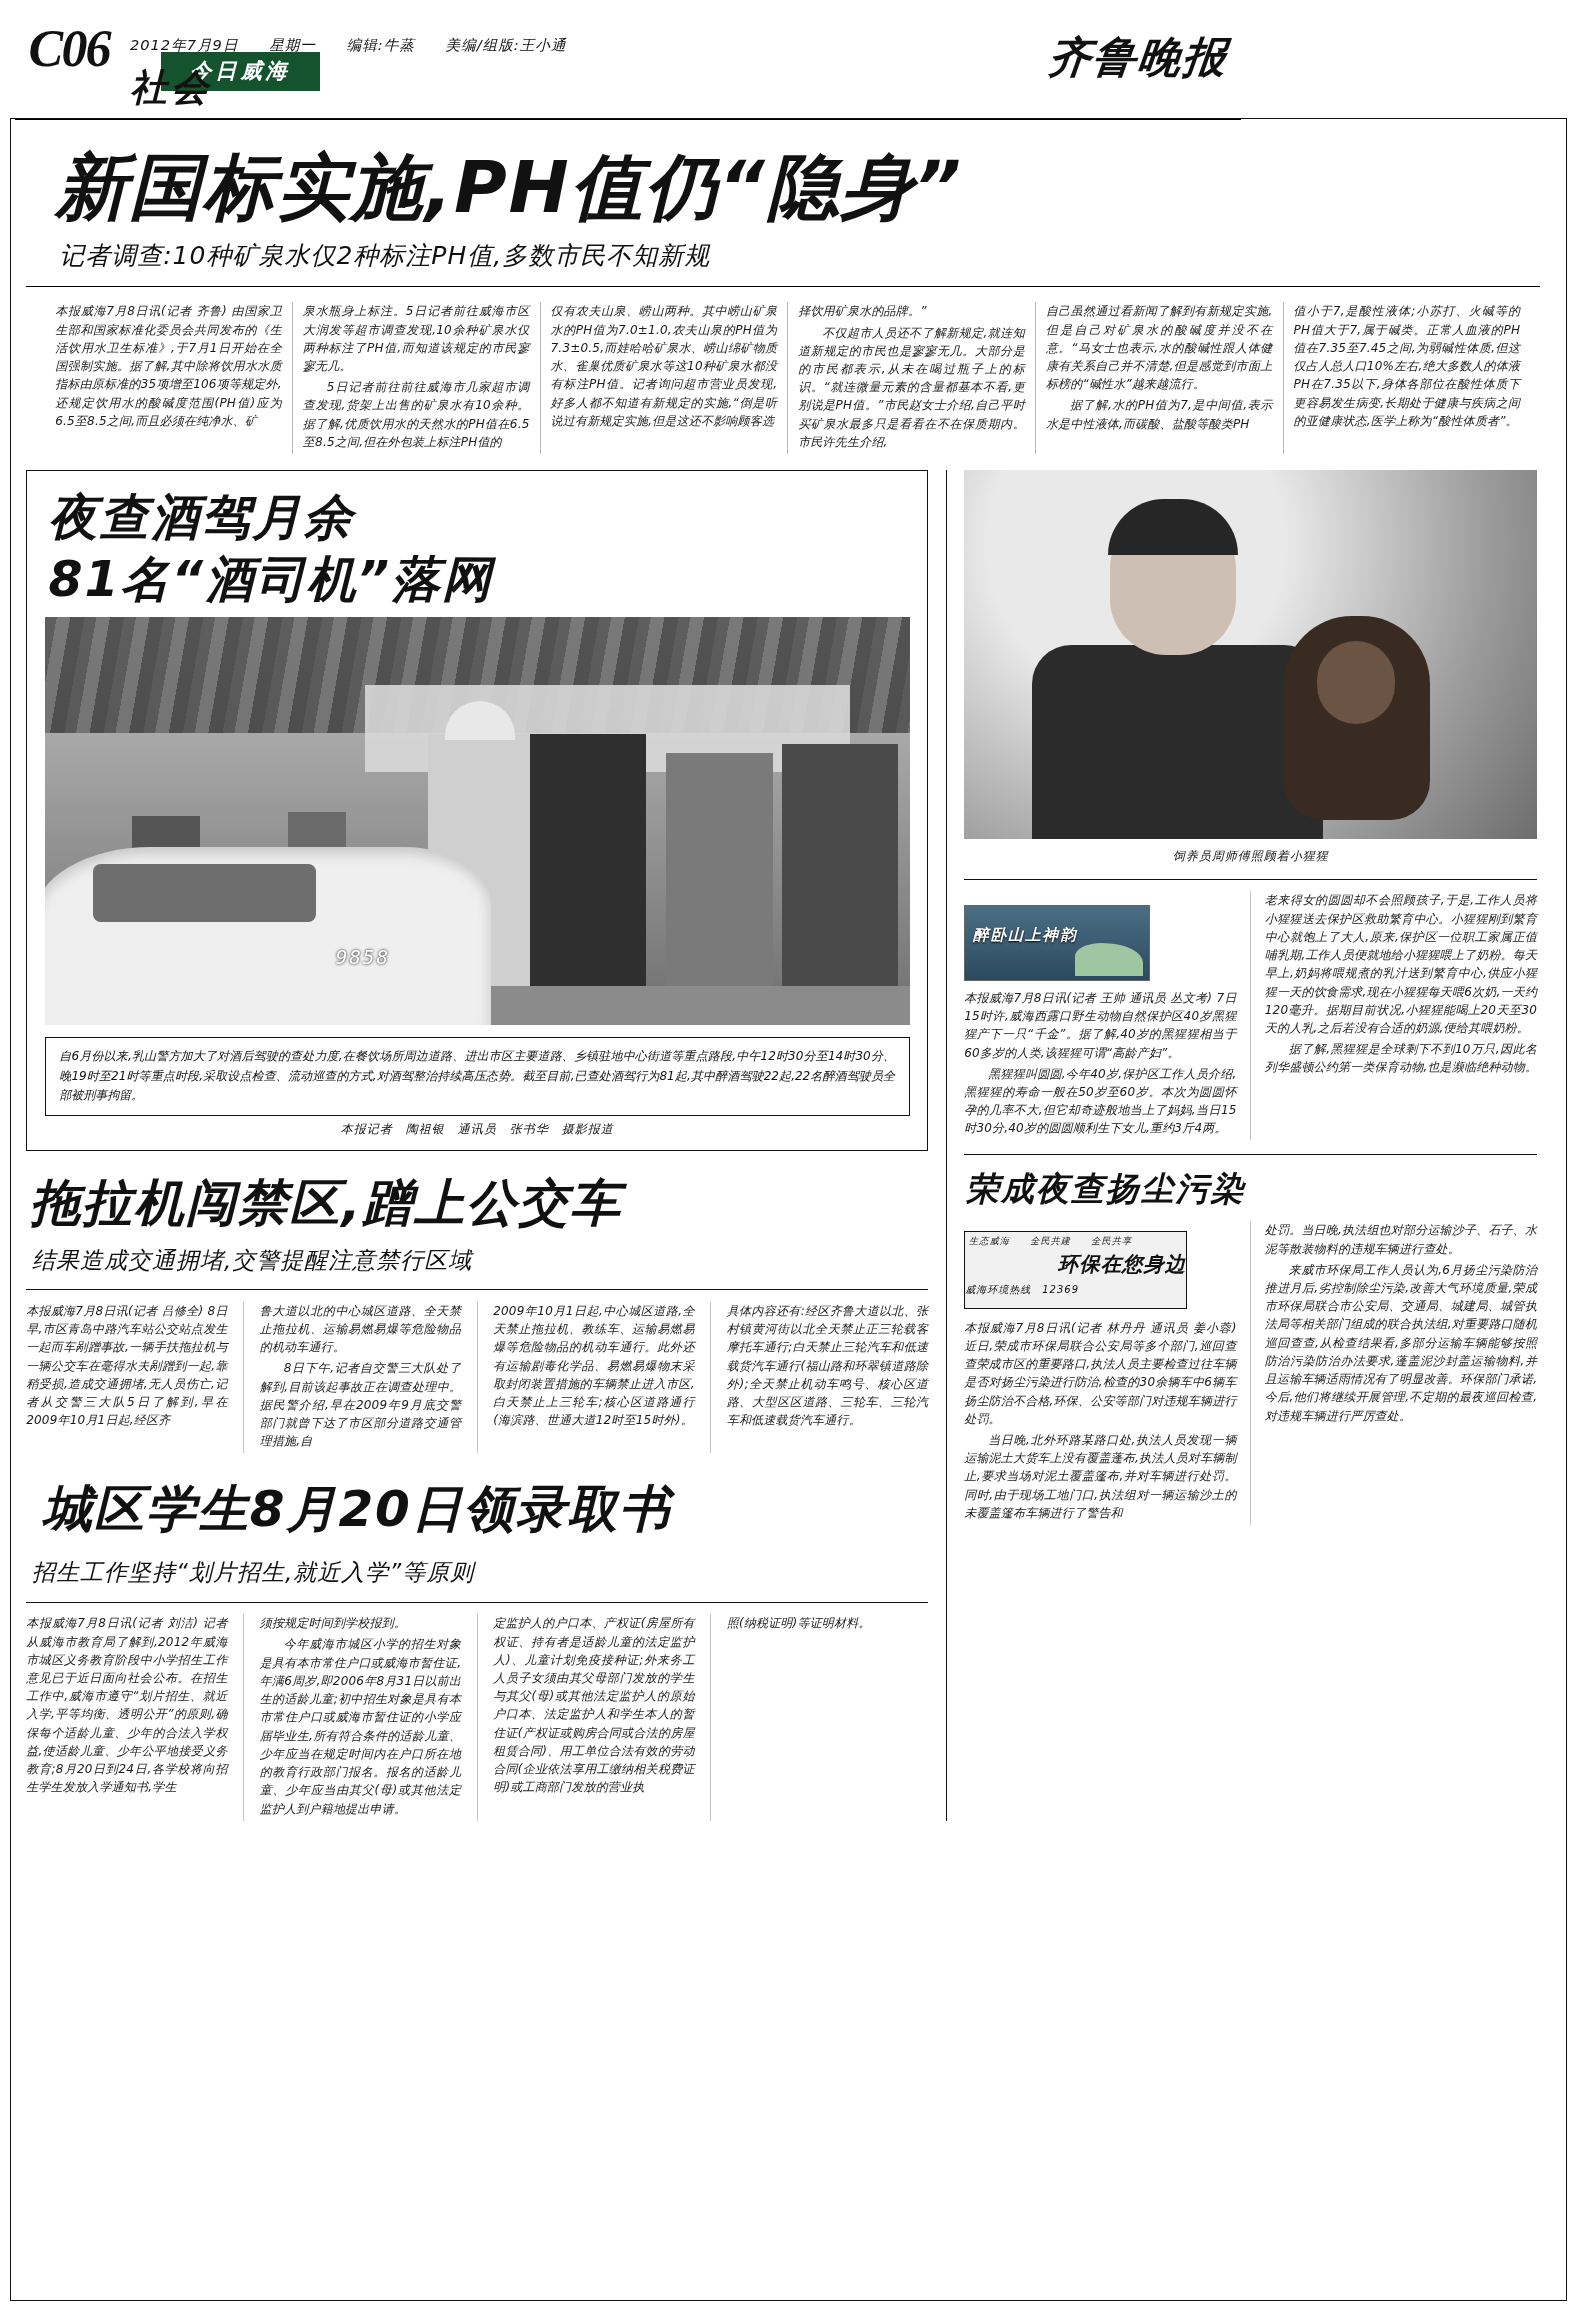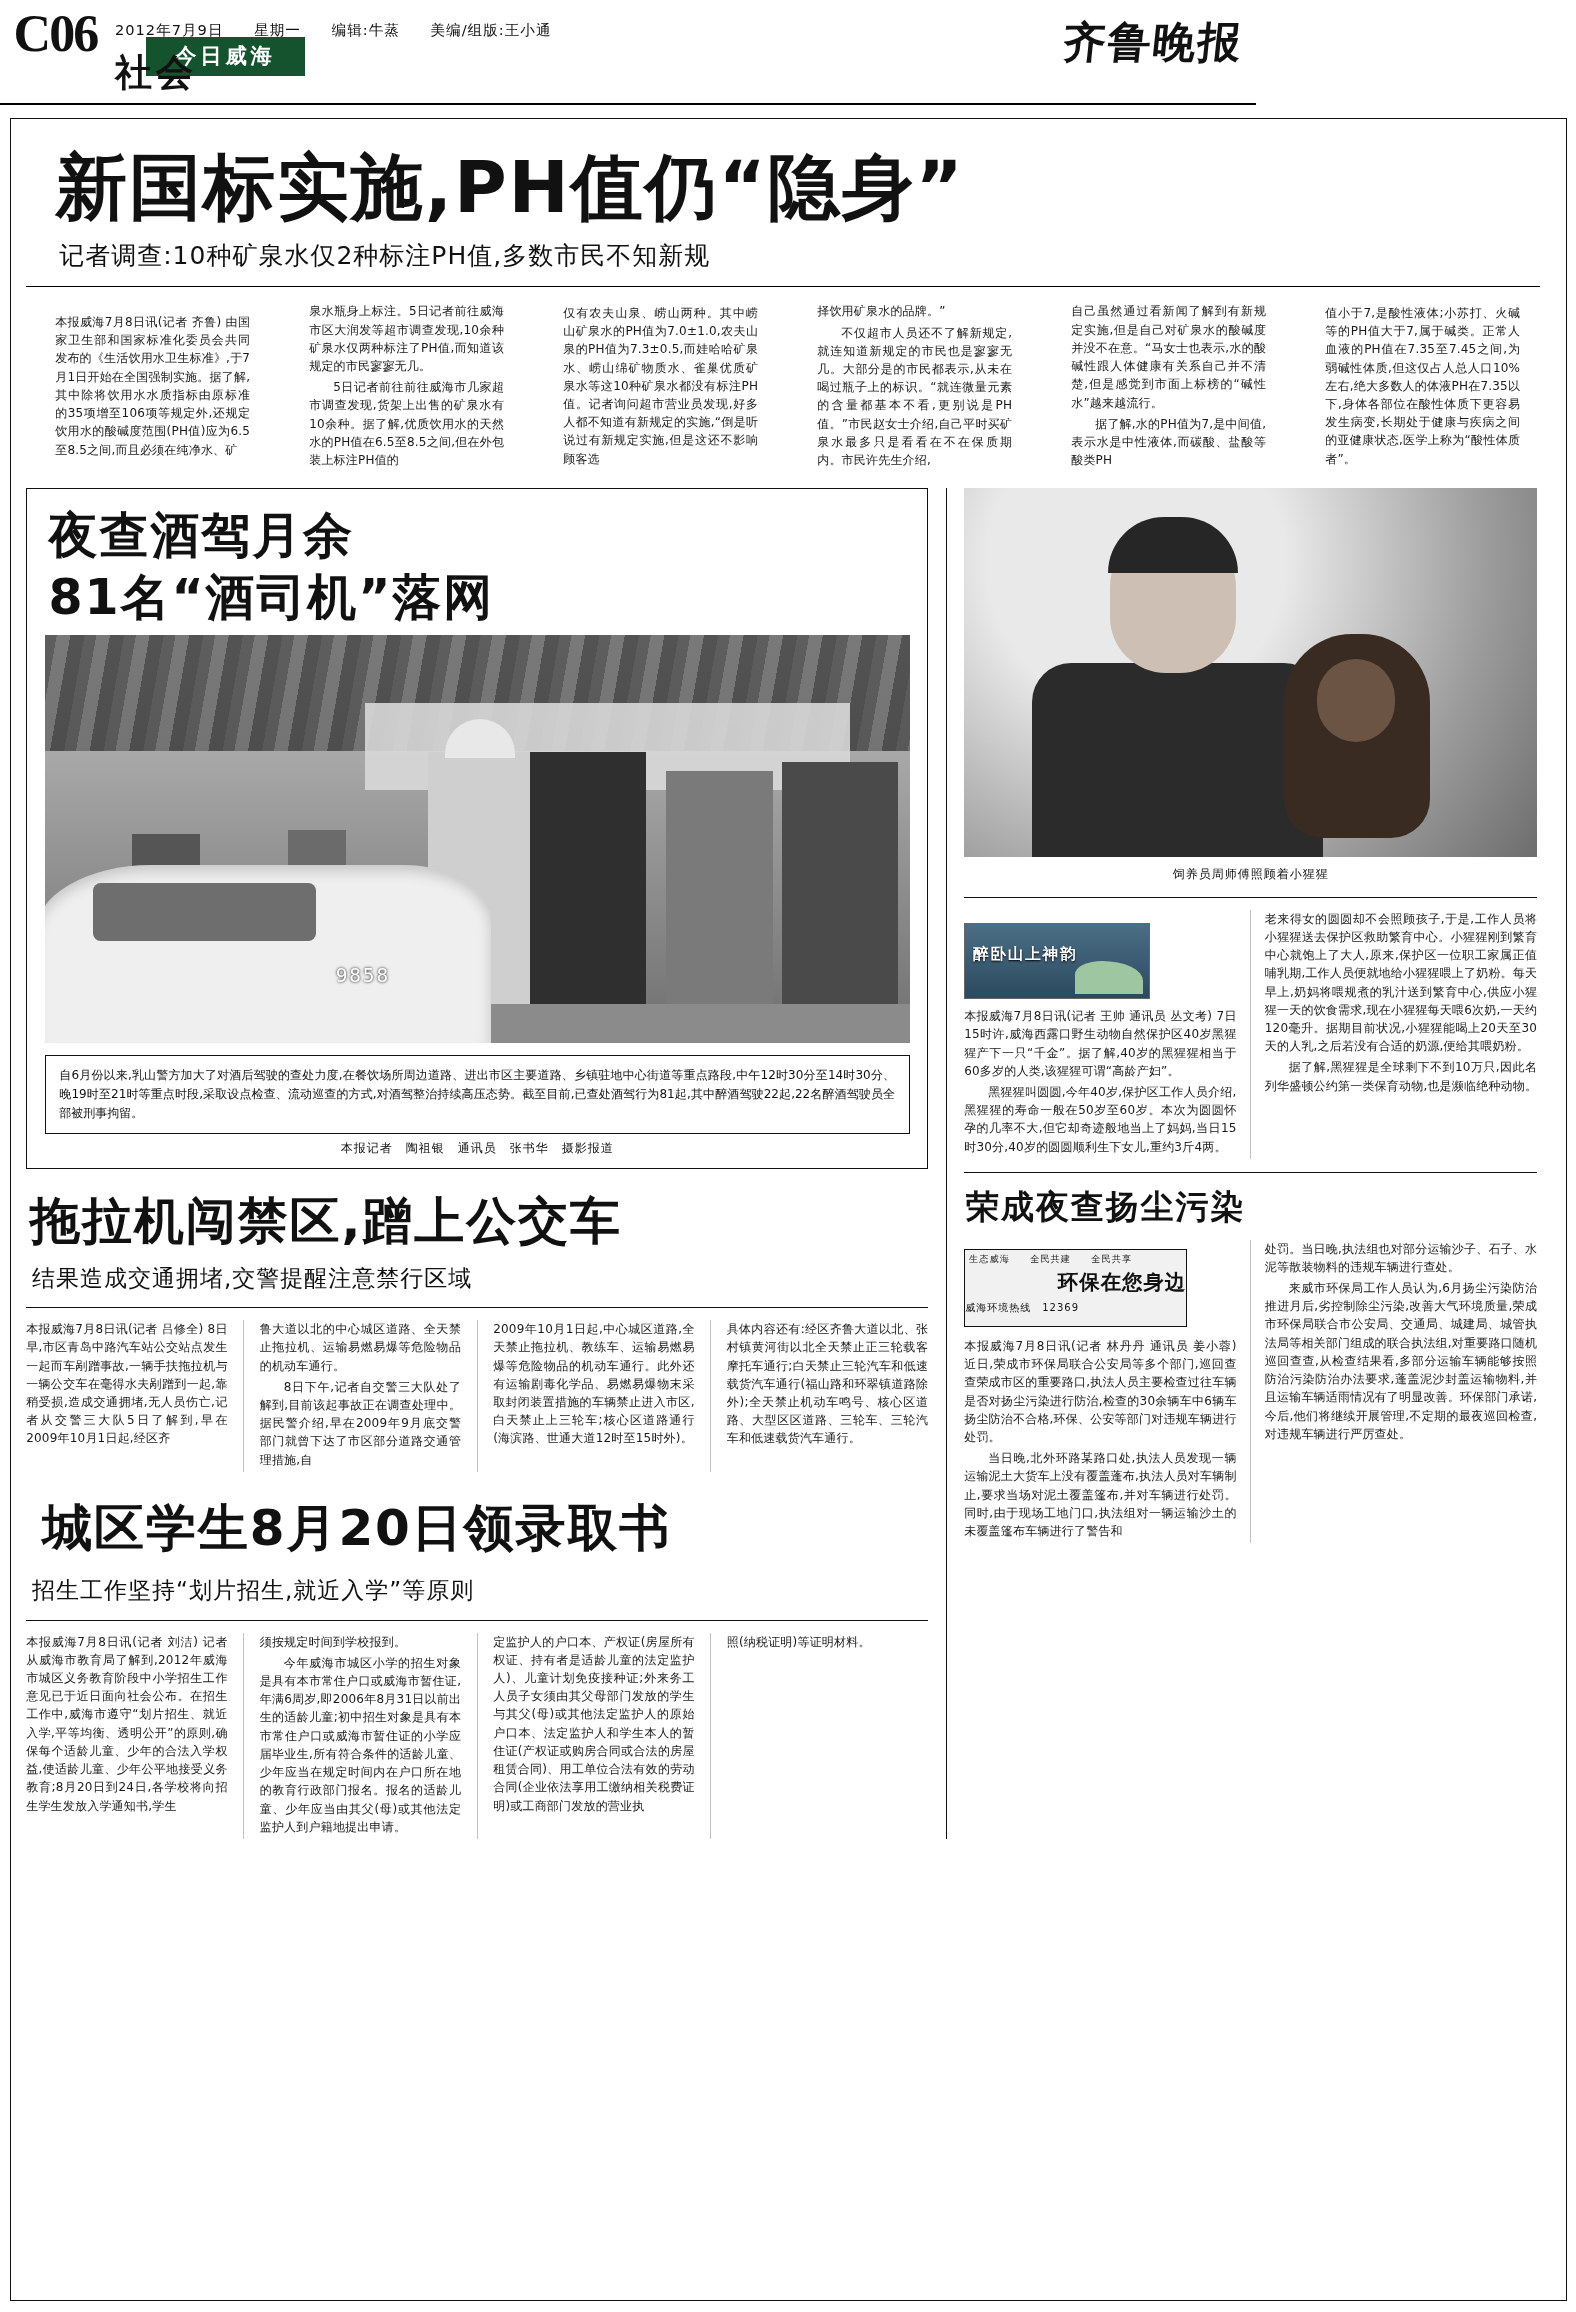--- a/index.html
+++ b/index.html
@@ -7,21 +7,22 @@
     width:1577px; height:2312px;
     font-family:"DejaVu Sans", sans-serif;
     color:#111;
     position:relative;
     overflow:hidden;
   }
   .page {
     position:relative;
     width:1256px; height:2312px;
     box-sizing:border-box;
-    padding:0;
+    padding:15px;
+    font-style:italic;
   }
 
   
   .masthead {
     position:relative;
     height:105px;
     border-bottom:2.9px solid #000;
     box-sizing:border-box;
   }
   .pagenum {
@@ -97,24 +98,23 @@
     text-align:justify;
     color:#1a1a1a;
     letter-spacing:0.2px;
   }
   .col-text p { margin:0 0 2.9px 0; text-indent:2em; }
   .col-text p.noind { text-indent:0; }
 
   .top-cols {
     position:relative;
     display:flex;
-    gap:29px;
+    gap:10px;
     margin:15.5px 0 0 29px;
     width:1465px;
-    align-items:center;
   }
   .top-cols .c { width:auto; flex:1 1 0; }
   .top-cols .sep {
     width:1px; background:#b9b9b9;
   }
 
   
   .mid {
     position:relative;
     margin-top:15.5px;

